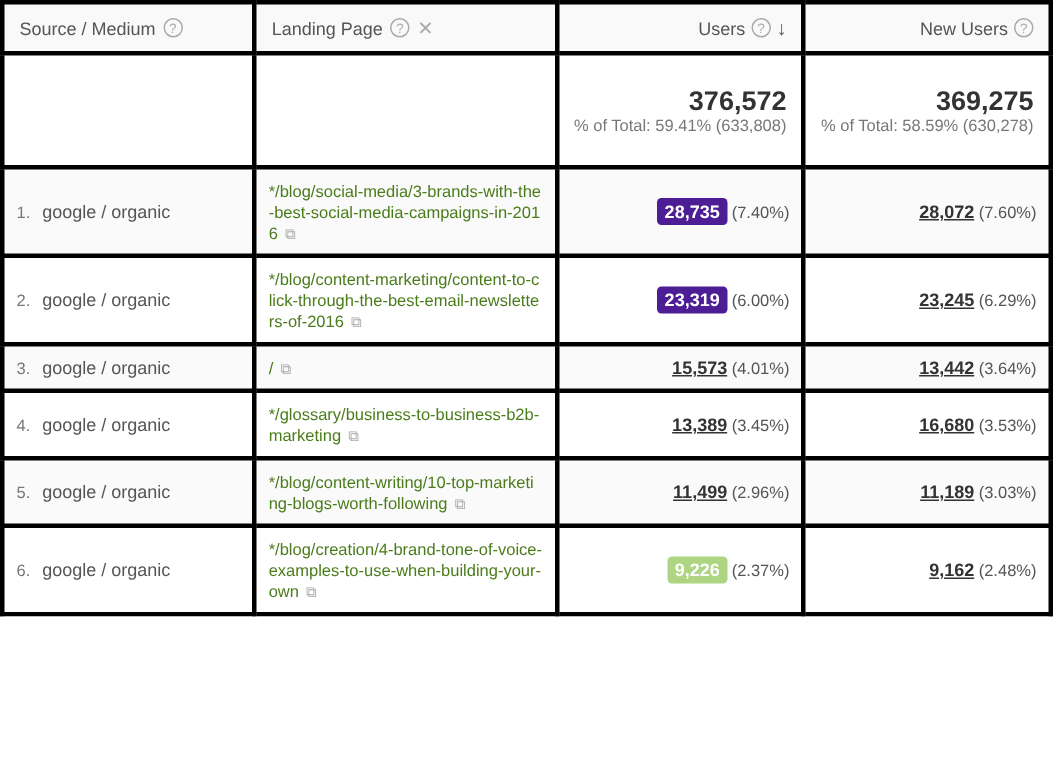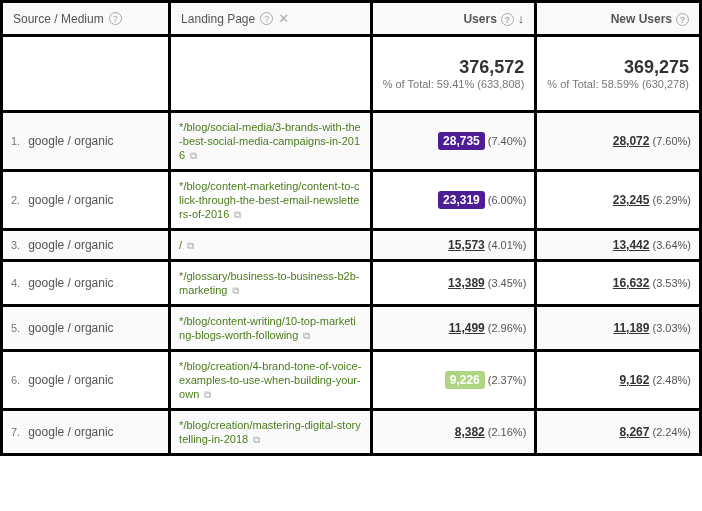--- a/index.html
+++ b/index.html
@@ -109,24 +109,23 @@
       color: #333;
       margin-right: 3px;
       text-decoration: underline;
     }
     .metric-pct {
       font-size: 11px;
       color: #555;
     }
     .col-header-inner {
       display: flex;
-      align-items: flex-end;
+      align-items: center;
       justify-content: flex-end;
       gap: 4px;
-      font-weight: bold;
     }
     .help-icon {
       display: inline-block;
       width: 13px;
       height: 13px;
       border-radius: 50%;
       border: 1px solid #aaa;
       color: #aaa;
       font-size: 9px;
       text-align: center;
@@ -230,35 +229,29 @@
         <tr class="data-row">
           <td class="col-source source-cell"><span class="row-num">3.</span><span>google / organic</span></td>
           <td class="col-landing"><a href="#" class="landing-link">/</a><span class="landing-icon"> ⧉</span></td>
           <td class="col-users users-cell"><span class="metric-value-plain" style="">15,573</span><span class="metric-pct">(4.01%)</span></td>
           <td class="col-new-users new-users-cell"><span class="metric-value-plain">13,442</span><span class="metric-pct">(3.64%)</span></td>
         </tr>
         <tr class="data-row">
           <td class="col-source source-cell"><span class="row-num">4.</span><span>google / organic</span></td>
           <td class="col-landing"><a href="#" class="landing-link">*/glossary/business-to-business-b2b-marketing</a><span class="landing-icon"> ⧉</span></td>
           <td class="col-users users-cell"><span class="metric-value-plain" style="">13,389</span><span class="metric-pct">(3.45%)</span></td>
-          <td class="col-new-users new-users-cell"><span class="metric-value-plain">16,632</span><span class="metric-pct">(3.53%)</span></td>
+          <td class="col-new-users new-users-cell"><span class="metric-value-plain">16,680</span><span class="metric-pct">(3.53%)</span></td>
         </tr>
         <tr class="data-row">
           <td class="col-source source-cell"><span class="row-num">5.</span><span>google / organic</span></td>
           <td class="col-landing"><a href="#" class="landing-link">*/blog/content-writing/10-top-marketing-blogs-worth-following</a><span class="landing-icon"> ⧉</span></td>
           <td class="col-users users-cell"><span class="metric-value-plain" style="">11,499</span><span class="metric-pct">(2.96%)</span></td>
           <td class="col-new-users new-users-cell"><span class="metric-value-plain">11,189</span><span class="metric-pct">(3.03%)</span></td>
         </tr>
         <tr class="data-row">
           <td class="col-source source-cell"><span class="row-num">6.</span><span>google / organic</span></td>
           <td class="col-landing"><a href="#" class="landing-link">*/blog/creation/4-brand-tone-of-voice-examples-to-use-when-building-your-own</a><span class="landing-icon"> ⧉</span></td>
           <td class="col-users users-cell"><span class="metric-value" style="background:#aed581;">9,226</span><span class="metric-pct">(2.37%)</span></td>
           <td class="col-new-users new-users-cell"><span class="metric-value-plain">9,162</span><span class="metric-pct">(2.48%)</span></td>
-        </tr>
-        <tr class="data-row">
-          <td class="col-source source-cell"><span class="row-num">7.</span><span>google / organic</span></td>
-          <td class="col-landing"><a href="#" class="landing-link">*/blog/creation/mastering-digital-storytelling-in-2018</a><span class="landing-icon"> ⧉</span></td>
-          <td class="col-users users-cell"><span class="metric-value-plain" style="">8,382</span><span class="metric-pct">(2.16%)</span></td>
-          <td class="col-new-users new-users-cell"><span class="metric-value-plain">8,267</span><span class="metric-pct">(2.24%)</span></td>
         </tr>
       </tbody>
   </table>
 </div>
 
 </body></html>

